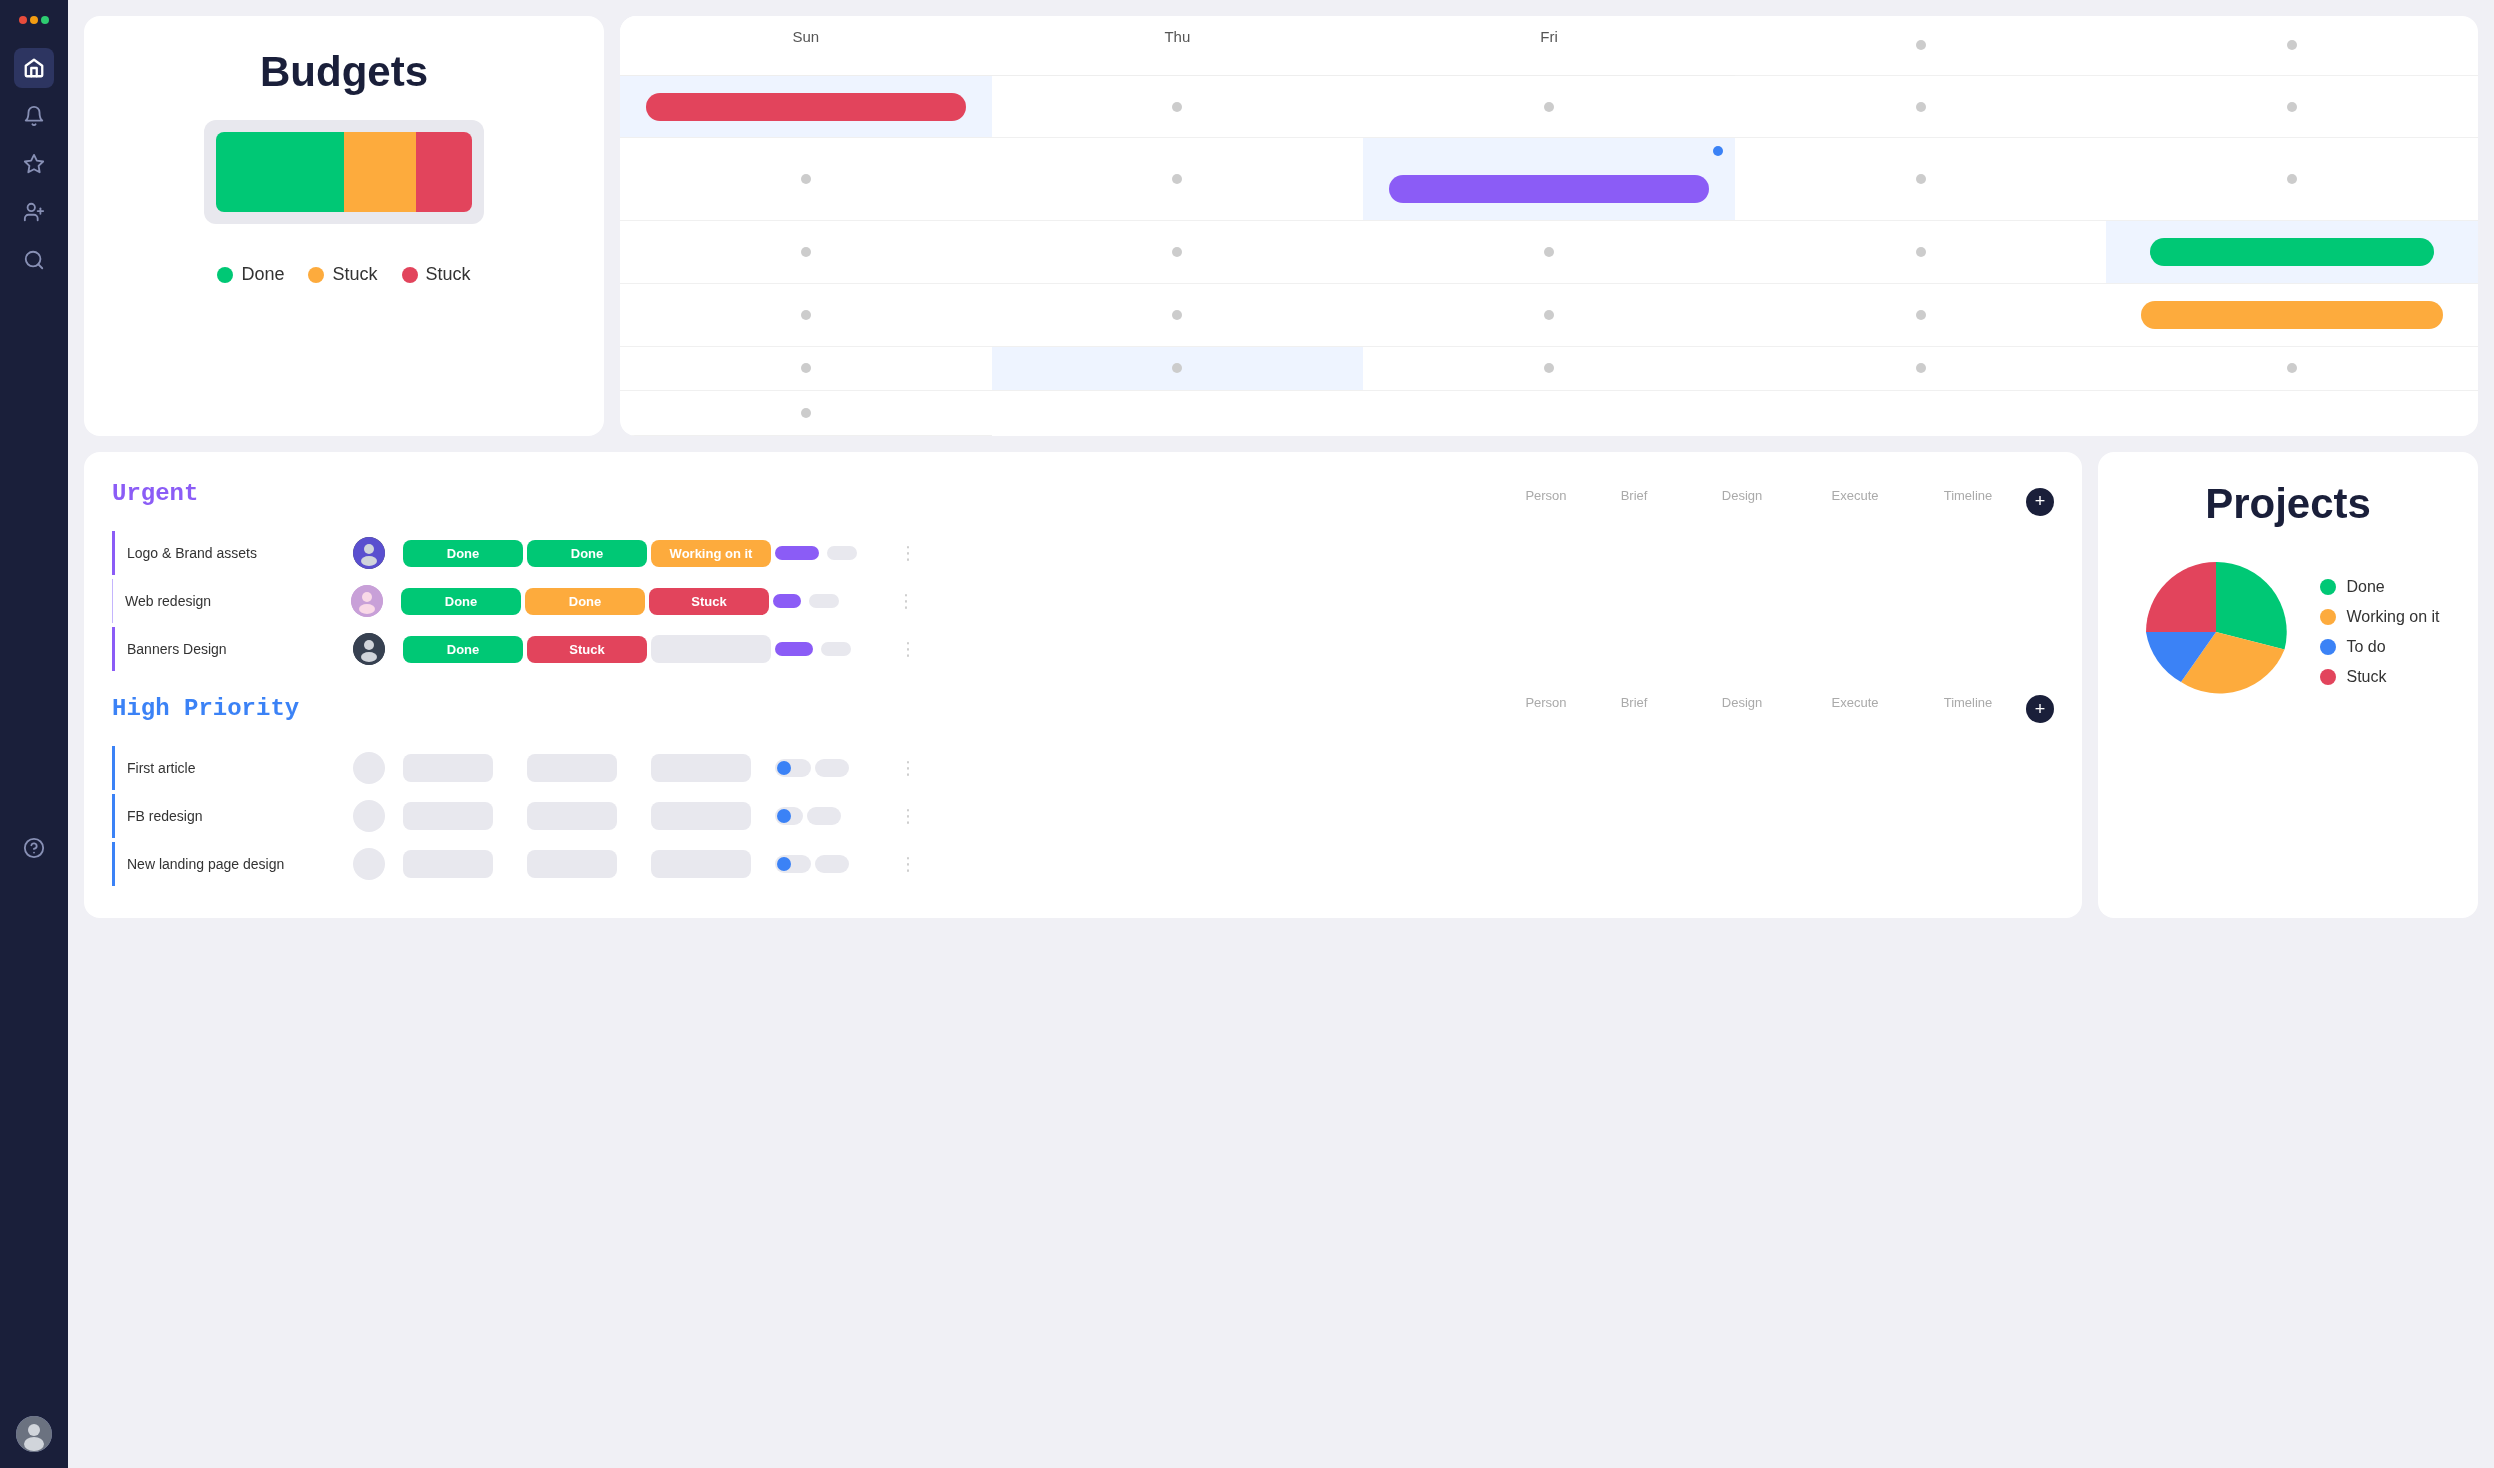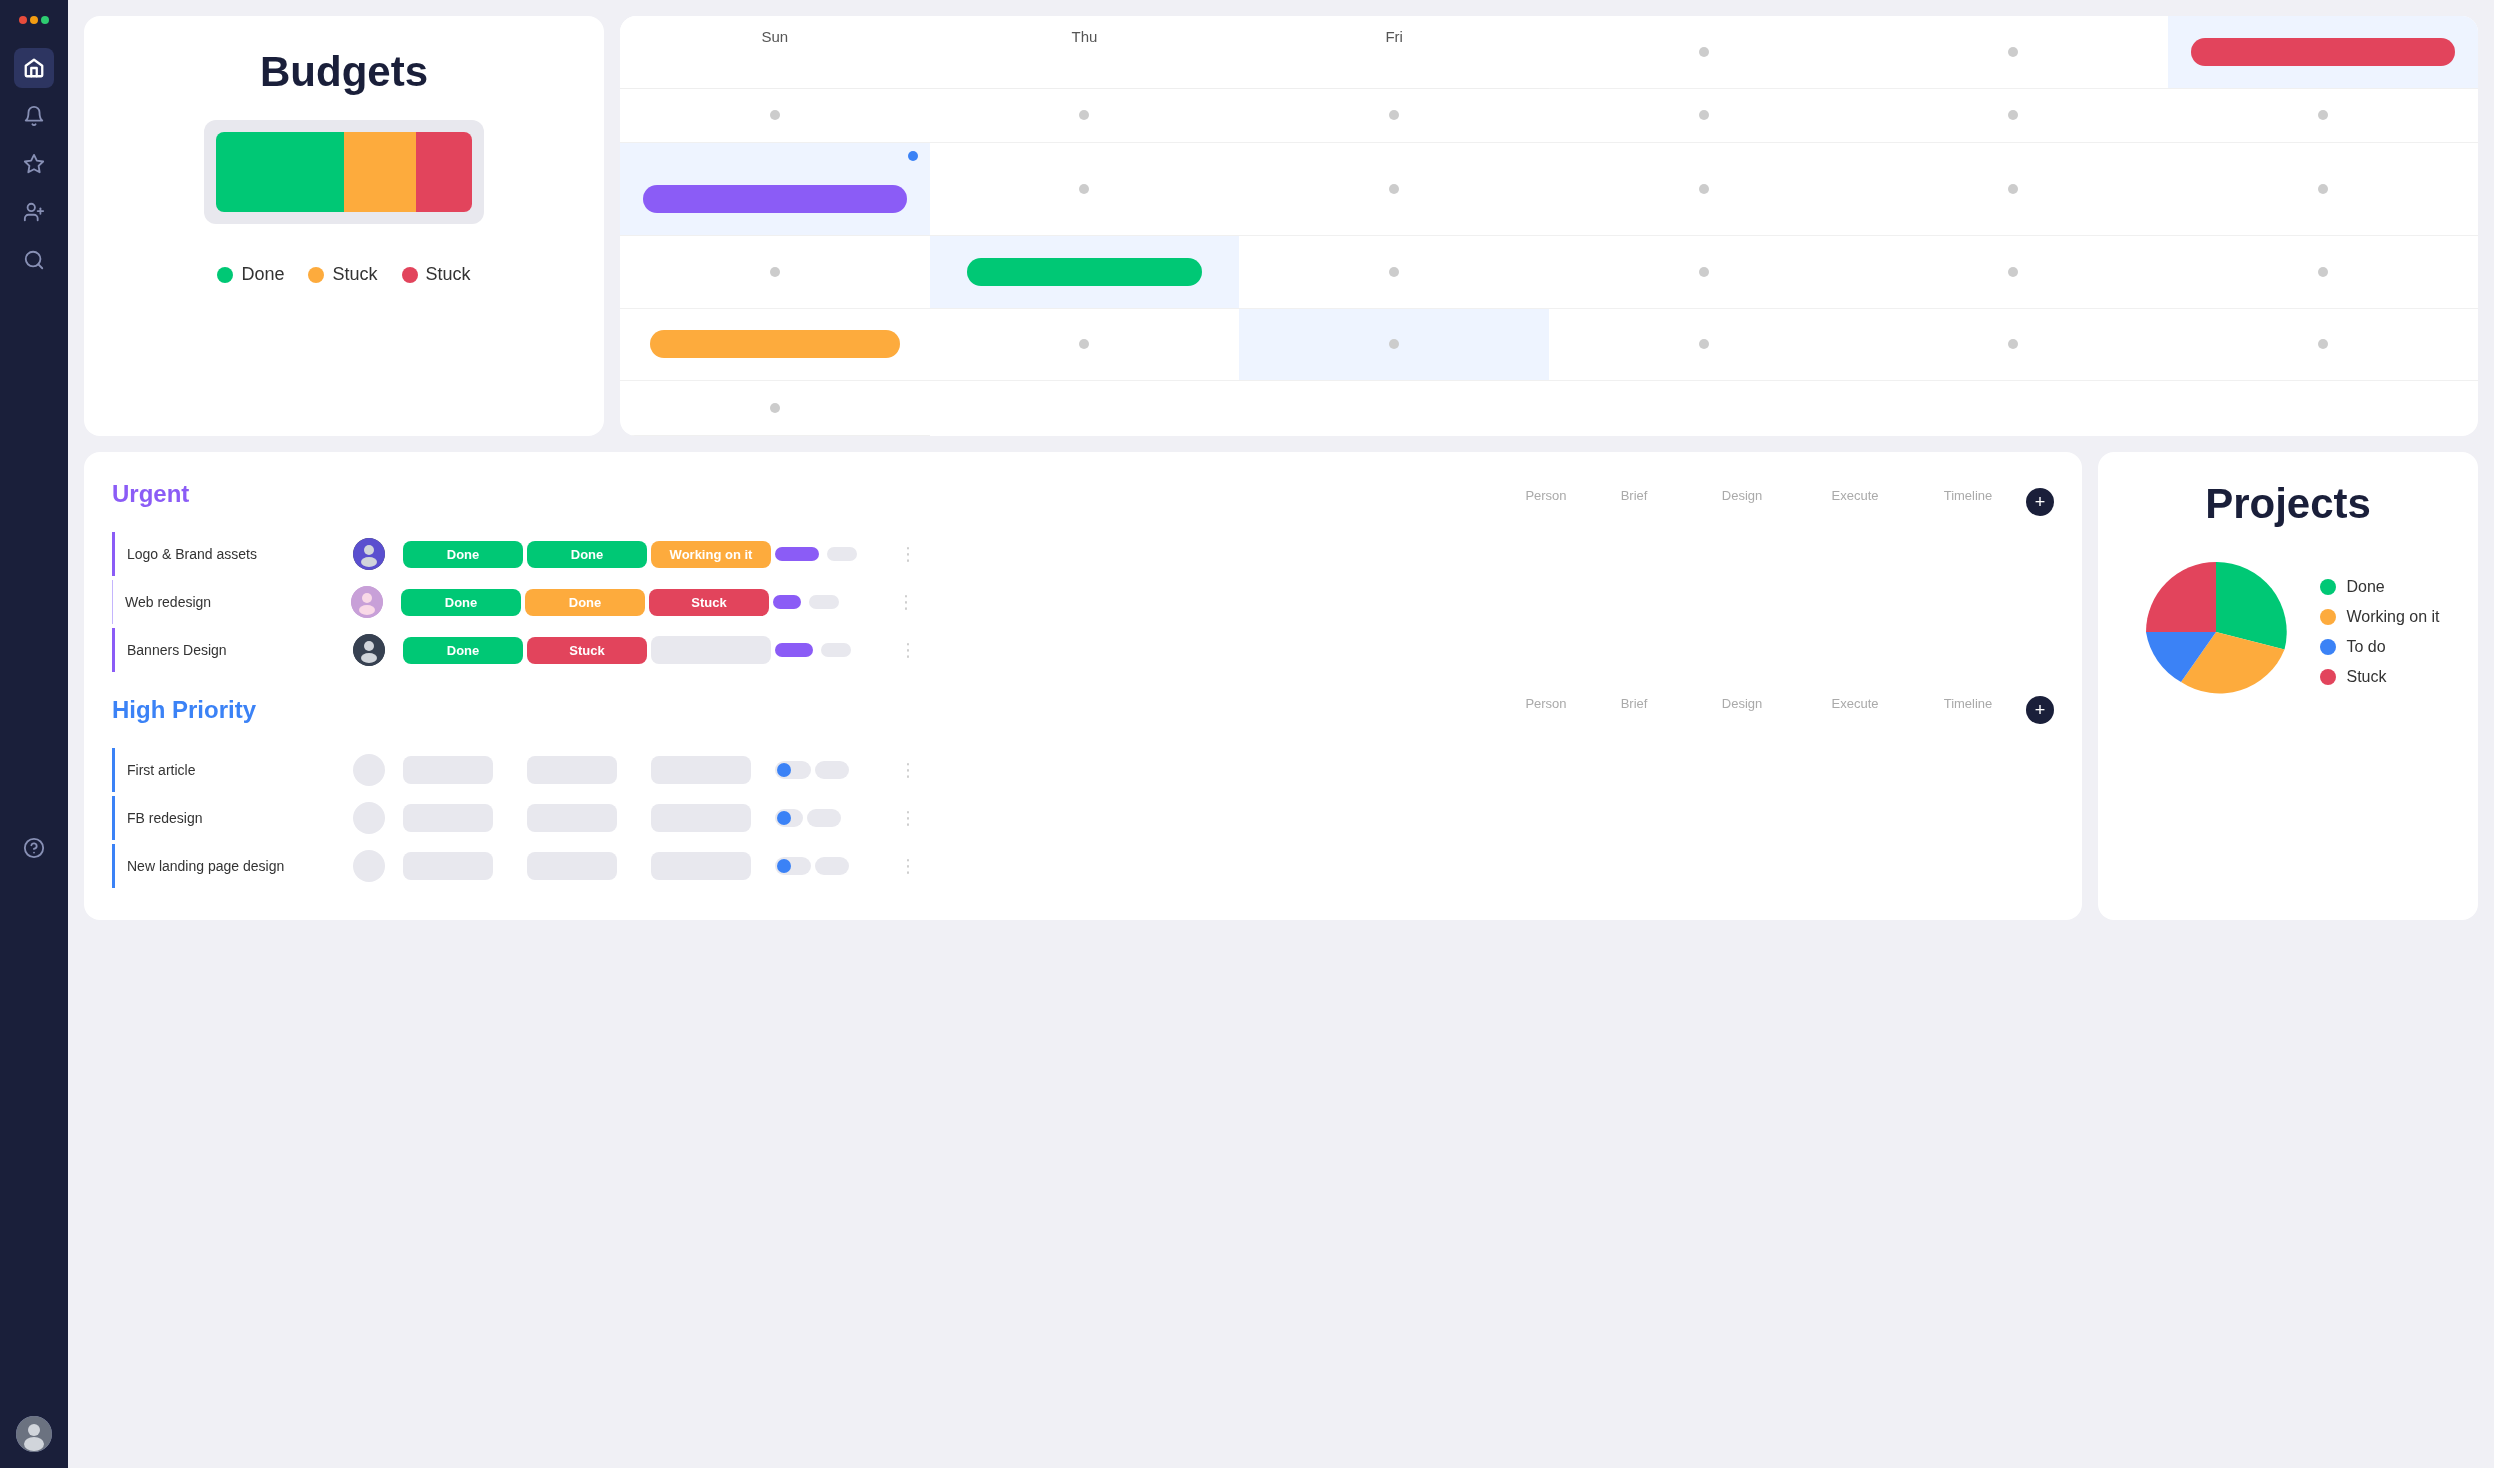--- a/index.html
+++ b/index.html
@@ -142,20 +142,21 @@
     .table-card {
       background: white;
       border-radius: 16px;
       padding: 28px;
       flex: 1.2;
     }
     .section-title {
       font-size: 24px;
       font-weight: 700;
       margin-bottom: 16px;
+      font-family: Liberation Mono, monospace;
     }
     .section-title.urgent { color: #8b5cf6; }
     .section-title.high-priority { color: #3b82f6; }
 
     .table-row {
       display: grid;
       grid-template-columns: 220px 60px 120px 120px 120px 120px 30px;
       gap: 4px;
       align-items: center;
       border-left: 3px solid #8b5cf6;
@@ -384,21 +385,21 @@
           <span>Stuck</span>
         </div>
         <div class="legend-item">
           <div class="legend-dot" style="background:#e2445c;"></div>
           <span>Stuck</span>
         </div>
       </div>
     </div>
 
     <div class="calendar-card">
-      <div style="display:grid;grid-template-columns:repeat(6,1fr);height:100%;">
+      <div style="display:grid;grid-template-columns:repeat(5,1fr);height:100%;">
 
         <div class="cal-header">Sun</div>
         <div class="cal-header">Thu</div>
         <div class="cal-header">Fri</div>
 
         <div class="cal-cell">
             <div class="cal-dot"></div>
           </div>
         <div class="cal-cell">
             <div class="cal-dot"></div>

